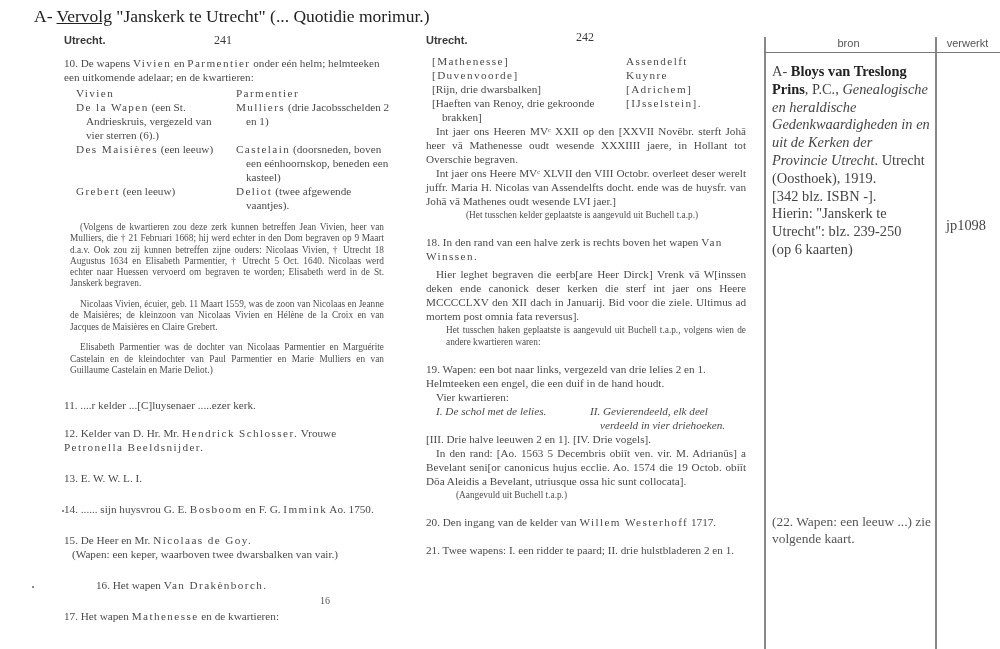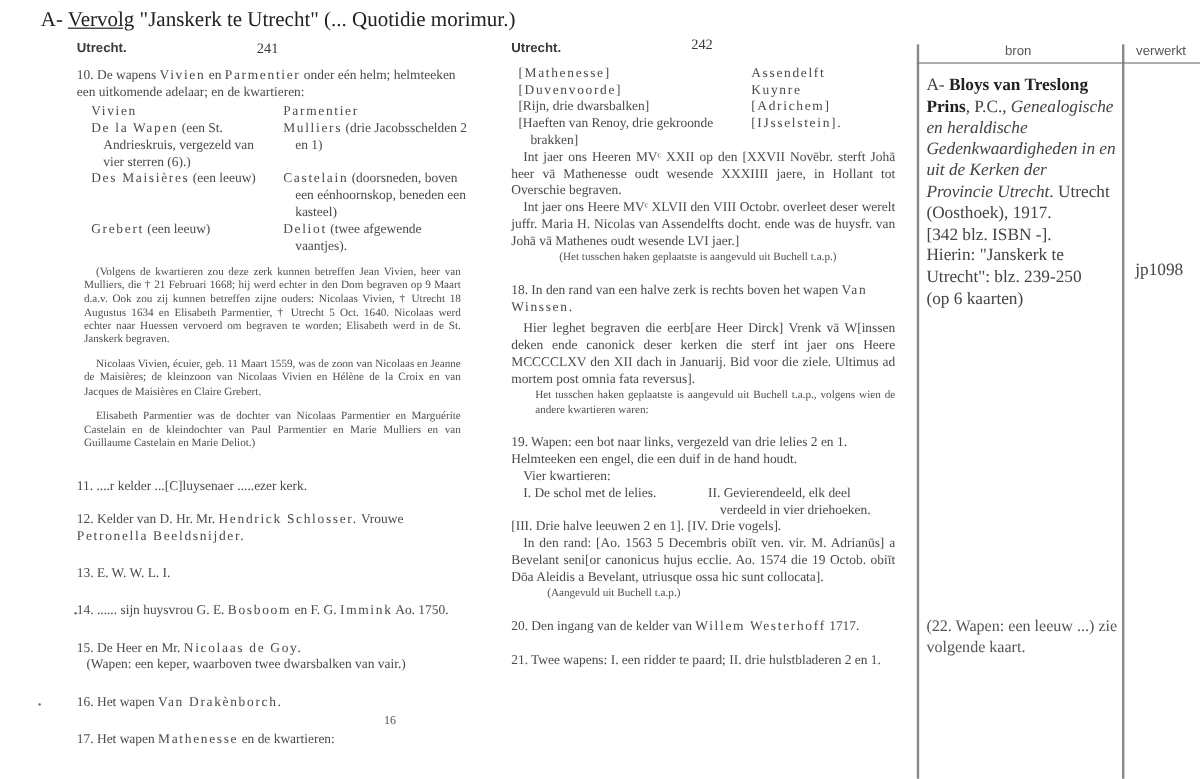--- a/index.html
+++ b/index.html
@@ -82,21 +82,21 @@
     <span>12.  Kelder van D. Hr. Mr. </span><span class="sp">Hendrick Schlosser.</span><span> Vrouwe </span><span class="sp">Petronella Beeldsnijder.</span>
   </p>
   <p class="p" style="margin-top:17px;">13.  E. W. W. L. I.</p>
   <p class="p" style="margin-top:17px;">
     <span>14.  ...... sijn huysvrou G. E. </span><span class="sp">Bosboom</span><span> en F. G. </span><span class="sp">Immink</span><span> Ao. 1750.</span>
   </p>
   <p class="p" style="margin-top:17px;">
     <span>15.  De Heer en Mr. </span><span class="sp">Nicolaas de Goy.</span><br>
     <span style="padding-left:8px;">(Wapen: een keper, waarboven twee dwarsbalken van vair.)</span>
   </p>
-  <p class="p" style="margin-top:17px;">
+  <p class="p" style="margin-top:17px;margin-left:32px;">
     <span>16.  Het wapen </span><span class="sp">Van Drakènborch.</span>
   </p>
   <p class="p" style="margin-top:17px;">
     <span>17.  Het wapen </span><span class="sp">Mathenesse</span><span> en de kwartieren:</span>
   </p>
 </div>
 <div class="pagefoot">16</div>
 
 <div class="scan scan-right">
   <div class="runhead">
@@ -108,49 +108,49 @@
     <div class="sp">Assendelft</div>
     <div class="sp">[Duvenvoorde]</div>
     <div class="sp">Kuynre</div>
     <div>[Rijn, drie dwarsbalken]</div>
     <div class="sp">[Adrichem]</div>
     <div>[Haeften van Renoy, drie gekroonde brakken]</div>
     <div class="sp">[IJsselstein].</div>
   </div>
   <p class="p ind" style="text-align:justify;">Int jaer ons Heeren MVᶜ XXII op den [XXVII Novēbr. sterft Johā heer vā Mathenesse oudt wesende XXXIIII jaere, in Hollant tot Overschie begraven.</p>
   <p class="p ind" style="text-align:justify;">Int jaer ons Heere MVᶜ XLVII den VIII Octobr. overleet deser werelt juffr. Maria H. Nicolas van Assendelfts docht. ende was de huysfr. van Johā vā Mathenes oudt wesende LVI jaer.]</p>
-  <p class="small" style="margin:2px 0 0 40px;">(Het tusschen haken geplaatste is aangevuld uit Buchell t.a.p.)</p>
+  <p class="small" style="margin:2px 0 0 40px;">(Het tusschen kelder geplaatste is aangevuld uit Buchell t.a.p.)</p>
   <p class="p" style="margin-top:14px;">
     <span>18.  In den rand van een halve zerk is rechts boven het wapen </span><span class="sp">Van Winssen.</span>
   </p>
   <p class="p ind" style="margin-top:4px; text-align:justify;">Hier leghet begraven die eerb[are Heer Dirck] Vrenk vā W[inssen deken ende canonick deser kerken die sterf int jaer ons Heere MCCCCLXV den XII dach in Januarij. Bid voor die ziele. Ultimus ad mortem post omnia fata reversus].</p>
   <p class="small" style="margin:2px 0 0 20px;">Het tusschen haken geplaatste is aangevuld uit Buchell t.a.p., volgens wien de andere kwartieren waren:</p>
   <p class="p" style="margin-top:14px;">19.  Wapen: een bot naar links, vergezeld van drie lelies 2 en 1. Helmteeken een engel, die een duif in de hand houdt.</p>
   <p class="p" style="padding-left:10px;">Vier kwartieren:</p>
-  <div class="pairs" style="padding-left:10px; grid-template-columns: 148px 1fr;">
+  <div class="pairs" style="padding-left:10px; grid-template-columns: 148px 1fr; font-style: italic;">
     <div>I. De schol met de lelies.</div>
     <div>II. Gevierendeeld, elk deel verdeeld in vier driehoeken.</div>
   </div>
   <p class="p">[III. Drie halve leeuwen 2 en 1]. [IV. Drie vogels].</p>
   <p class="p ind" style="text-align:justify;">In den rand: [Ao. 1563 5 Decembris obiīt ven. vir. M. Adrianūs] a Bevelant seni[or canonicus hujus ecclie. Ao. 1574 die 19 Octob. obiīt Dōa Aleidis a Bevelant, utriusque ossa hic sunt collocata].</p>
   <p class="small" style="margin:2px 0 0 30px;">(Aangevuld uit Buchell t.a.p.)</p>
   <p class="p" style="margin-top:14px;">
     <span>20.  Den ingang van de kelder van </span><span class="sp">Willem Westerhoff</span><span> 1717.</span>
   </p>
   <p class="p" style="margin-top:14px;">21.  Twee wapens: I. een ridder te paard; II. drie hulstbladeren 2 en 1.</p>
 </div>
 
 <div class="tbl">
   <div class="col-bron"></div>
   <div class="col-verw"></div>
   <div class="hdr hdr-bron">bron</div>
   <div class="hdr hdr-verw">verwerkt</div>
   <div class="hdr-row"></div>
   <div class="bron-text">
-    <span>A- </span><b>Bloys van Treslong Prins</b><span>, P.C., </span><i>Genealogische en heraldische Gedenkwaardigheden in en uit de Kerken der Provincie Utrecht</i><span>. Utrecht (Oosthoek), 1917.</span><br>
+    <span>A- </span><b>Bloys van Treslong Prins</b><span>, P.C., </span><i>Genealogische en heraldische Gedenkwaardigheden in en uit de Kerken der Provincie Utrecht</i><span>. Utrecht (Oosthoek), 1919.</span><br>
     <span>[342 blz. ISBN -].</span><br>
     <span>Hierin: "Janskerk te Utrecht": blz. 239-250</span><br>
     <span>(op 6 kaarten)</span>
   </div>
   <div class="jp">jp1098</div>
   <div class="note">(22. Wapen: een leeuw ...) zie volgende kaart.</div>
 </div>
 
 <div class="dot" style="left:62px; top:510px;"></div>
 <div class="dot" style="left:32px; top:586px;"></div>

